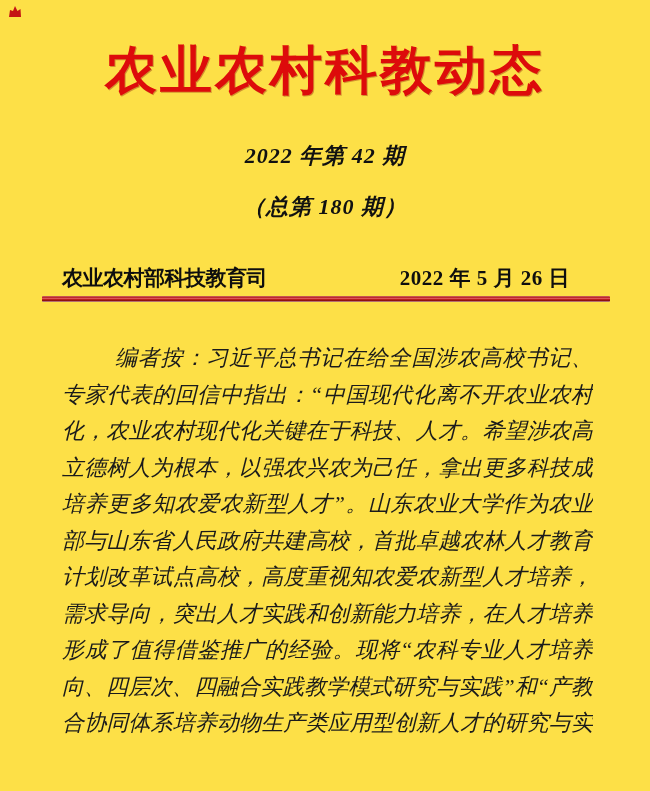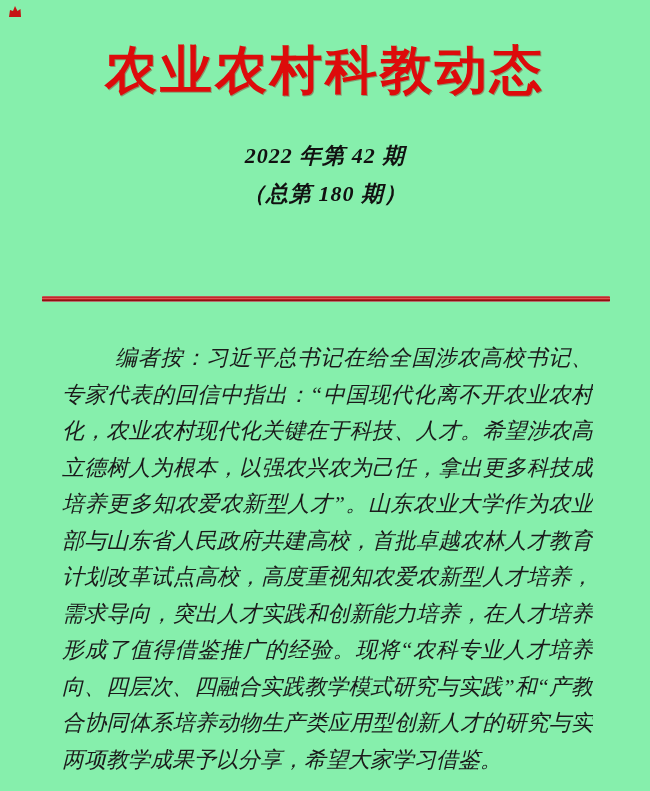--- a/index.html
+++ b/index.html
@@ -1,20 +1,20 @@
 <!DOCTYPE html>
 <html><head>
 <meta charset="utf-8">
 <style>
   html, body { margin: 0; padding: 0; background: #ffffff; }
   .page {
     position: relative;
     width: 650px;
     height: 791px;
-    background: #86efac;
+    background: #fde047;
     overflow: hidden;
     font-family: "Liberation Serif", "DejaVu Serif", serif;
     color: #161616;
   }
 
   .corner-mark {
     position: absolute;
     left: 7px;
     top: 4px;
     width: 16px;
@@ -42,21 +42,21 @@
     right: 0;
     text-align: center;
     font-size: 22px;
     letter-spacing: 1px;
     font-weight: bold;
     color: #111111;
     white-space: nowrap;
     font-style: italic;
   }
   .issue-no   { top: 141px; }
-  .issue-total{ top: 179px; }
+  .issue-total{ top: 192px; }
 
   .pub-row {
     position: absolute;
     top: 264px;
     left: 62px;
     right: 80px;
     display: flex;
     justify-content: space-between;
     align-items: baseline;
     font-size: 21px;
@@ -108,31 +108,34 @@
       <path d="M2 12 L3 5 L6 6 L8 1 L10.5 6 L13.5 4 L14 12 Z" fill="#c51414"></path>
     </svg>
   </span>
 
   <div class="masthead-title">农业农村科教动态</div>
 
   <div class="issue-line issue-no">2022 年第 42 期</div>
 
   <div class="issue-line issue-total">（总第 180 期）</div>
 
+  <div class="pub-row">
+    <span class="pub-name">农业农村部科技教育司</span>
+    <span class="pub-date">2022 年 5 月 26 日</span>
+  </div>
 
   <div class="red-rule"></div>
 
   <div class="article">
       <div class="body-line">编者按：习近平总书记在给全国涉农高校书记、校长和</div>
       <div class="body-line">专家代表的回信中指出：“中国现代化离不开农业农村现代</div>
       <div class="body-line">化，农业农村现代化关键在于科技、人才。希望涉农高校以</div>
       <div class="body-line">立德树人为根本，以强农兴农为己任，拿出更多科技成果，</div>
       <div class="body-line">培养更多知农爱农新型人才”。山东农业大学作为农业农村</div>
       <div class="body-line">部与山东省人民政府共建高校，首批卓越农林人才教育培养</div>
       <div class="body-line">计划改革试点高校，高度重视知农爱农新型人才培养，坚持</div>
       <div class="body-line">需求导向，突出人才实践和创新能力培养，在人才培养方面</div>
       <div class="body-line">形成了值得借鉴推广的经验。现将“农科专业人才培养两方</div>
       <div class="body-line">向、四层次、四融合实践教学模式研究与实践”和“产教融</div>
       <div class="body-line">合协同体系培养动物生产类应用型创新人才的研究与实践”</div>
-      <div class="body-line">两项教学成果予以分享，希望大家学习借鉴。</div>
     </div>
 
 </div>
 
 </body></html>

